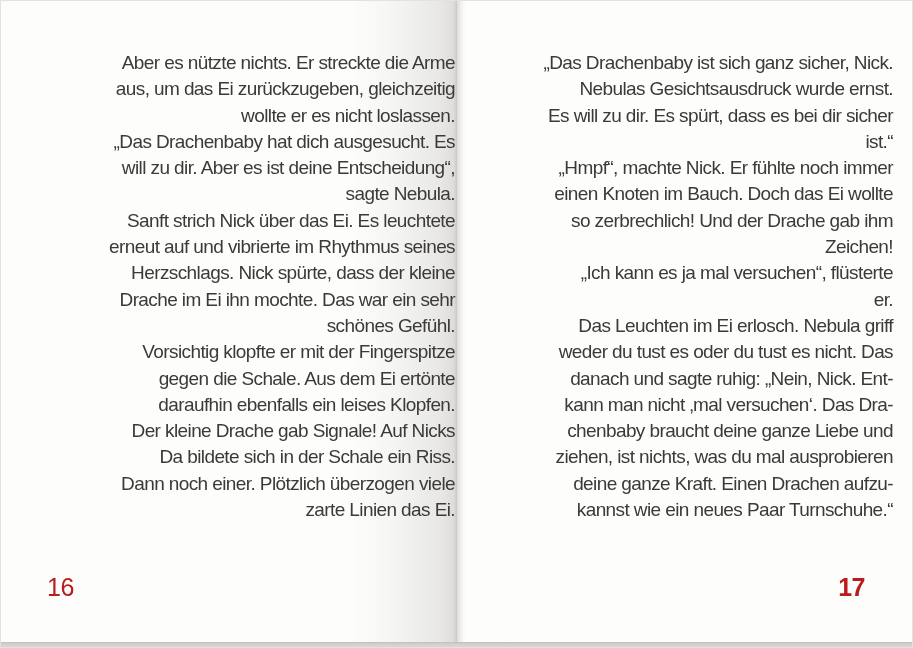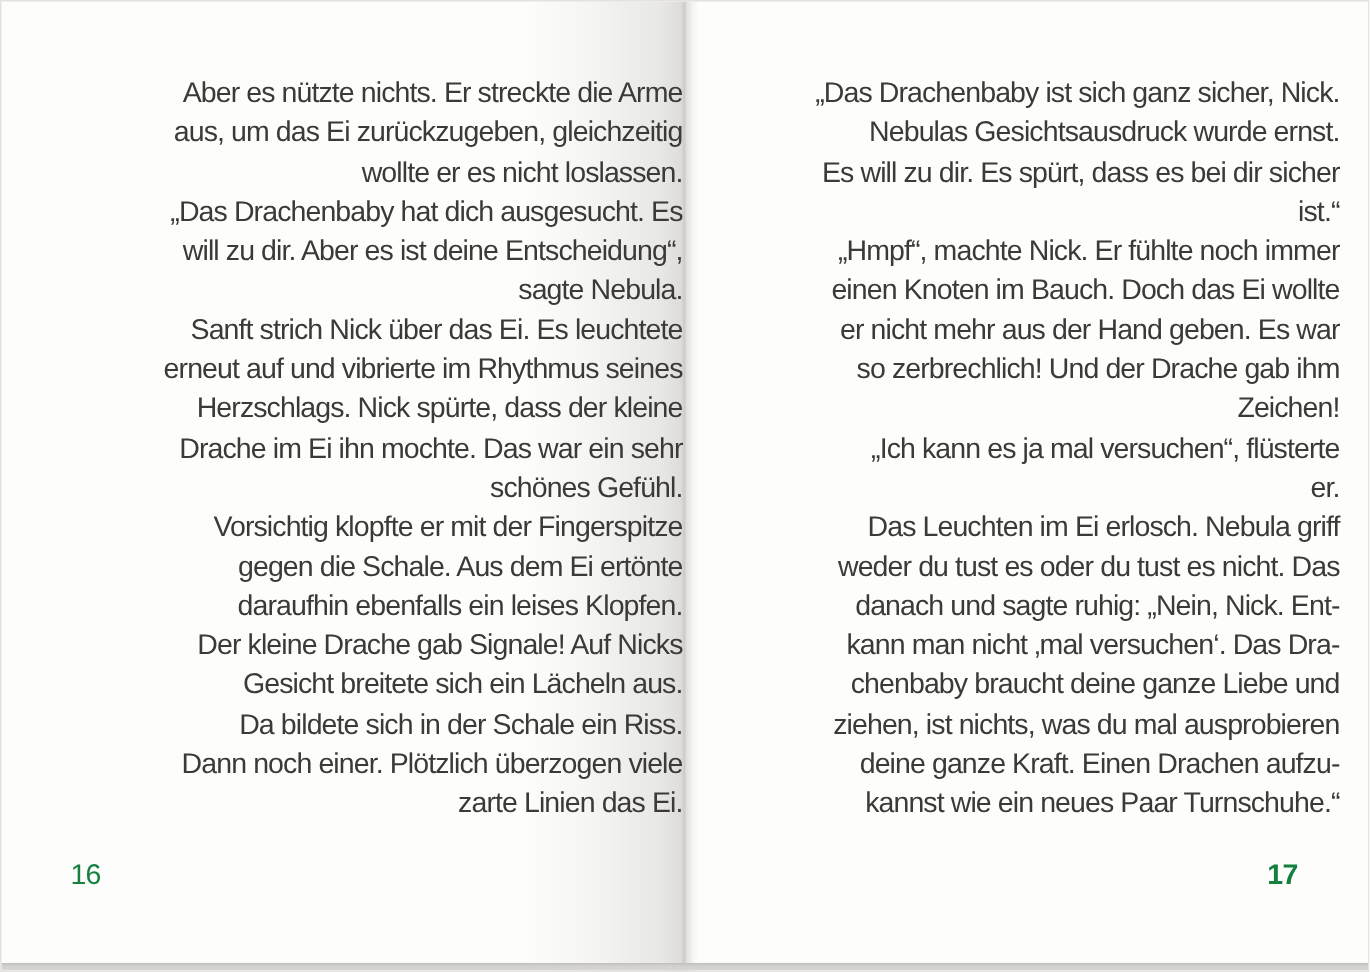--- a/index.html
+++ b/index.html
@@ -21,23 +21,23 @@
     letter-spacing:-0.6px;
     color:#3b3a38;
   }
   .text-block.left-block{left:46px;width:408px;}
   .text-block.right-block{left:488px;width:404px;}
   .line{white-space:pre;}
   .line.indent{padding-left:14px;}
   .page-number{
     position:absolute;
     top:572px;
-    font-size:19px;
+    font-size:25px;
     letter-spacing:-0.5px;
-    color:#15803d;
+    color:#b91c1c;
   }
   .page-number.left-num{left:46px;}
   .page-number.right-num{right:47px;font-weight:bold;}
   .gutter-shadow-left{
     position:absolute;top:0;left:348px;width:108px;height:648px;
     background:linear-gradient(to right,
       rgba(110,106,100,0) 0%,
       rgba(110,106,100,0.05) 40%,
       rgba(110,106,100,0.15) 85%,
       rgba(110,106,100,0.22) 97%,
@@ -74,36 +74,34 @@
       <div class="line">sagte Nebula.</div>
       <div class="line indent">Sanft strich Nick über das Ei. Es leuchtete</div>
       <div class="line">erneut auf und vibrierte im Rhythmus seines</div>
       <div class="line">Herzschlags. Nick spürte, dass der kleine</div>
       <div class="line">Drache im Ei ihn mochte. Das war ein sehr</div>
       <div class="line">schönes Gefühl.</div>
       <div class="line indent">Vorsichtig klopfte er mit der Fingerspitze</div>
       <div class="line">gegen die Schale. Aus dem Ei ertönte</div>
       <div class="line">daraufhin ebenfalls ein leises Klopfen.</div>
       <div class="line">Der kleine Drache gab Signale! Auf Nicks</div>
-      <div class="line">Gesicht breitete sich ein Lächeln aus.</div>
       <div class="line">Da bildete sich in der Schale ein Riss.</div>
       <div class="line">Dann noch einer. Plötzlich überzogen viele</div>
       <div class="line">zarte Linien das Ei.</div>
     </div>
 
   <div class="page-number left-num">16</div>
 
   <div class="text-block right-block">
       <div class="line">„Das Drachenbaby ist sich ganz sicher, Nick.</div>
       <div class="line indent">Nebulas Gesichtsausdruck wurde ernst.</div>
       <div class="line">Es will zu dir. Es spürt, dass es bei dir sicher</div>
       <div class="line">ist.“</div>
       <div class="line indent">„Hmpf“, machte Nick. Er fühlte noch immer</div>
       <div class="line">einen Knoten im Bauch. Doch das Ei wollte</div>
-      <div class="line">er nicht mehr aus der Hand geben. Es war</div>
       <div class="line">so zerbrechlich! Und der Drache gab ihm</div>
       <div class="line">Zeichen!</div>
       <div class="line indent">„Ich kann es ja mal versuchen“, flüsterte</div>
       <div class="line">er.</div>
       <div class="line indent">Das Leuchten im Ei erlosch. Nebula griff</div>
       <div class="line">weder du tust es oder du tust es nicht. Das</div>
       <div class="line">danach und sagte ruhig: „Nein, Nick. Ent-</div>
       <div class="line">kann man nicht ‚mal versuchen‘. Das Dra-</div>
       <div class="line">chenbaby braucht deine ganze Liebe und</div>
       <div class="line">ziehen, ist nichts, was du mal ausprobieren</div>

